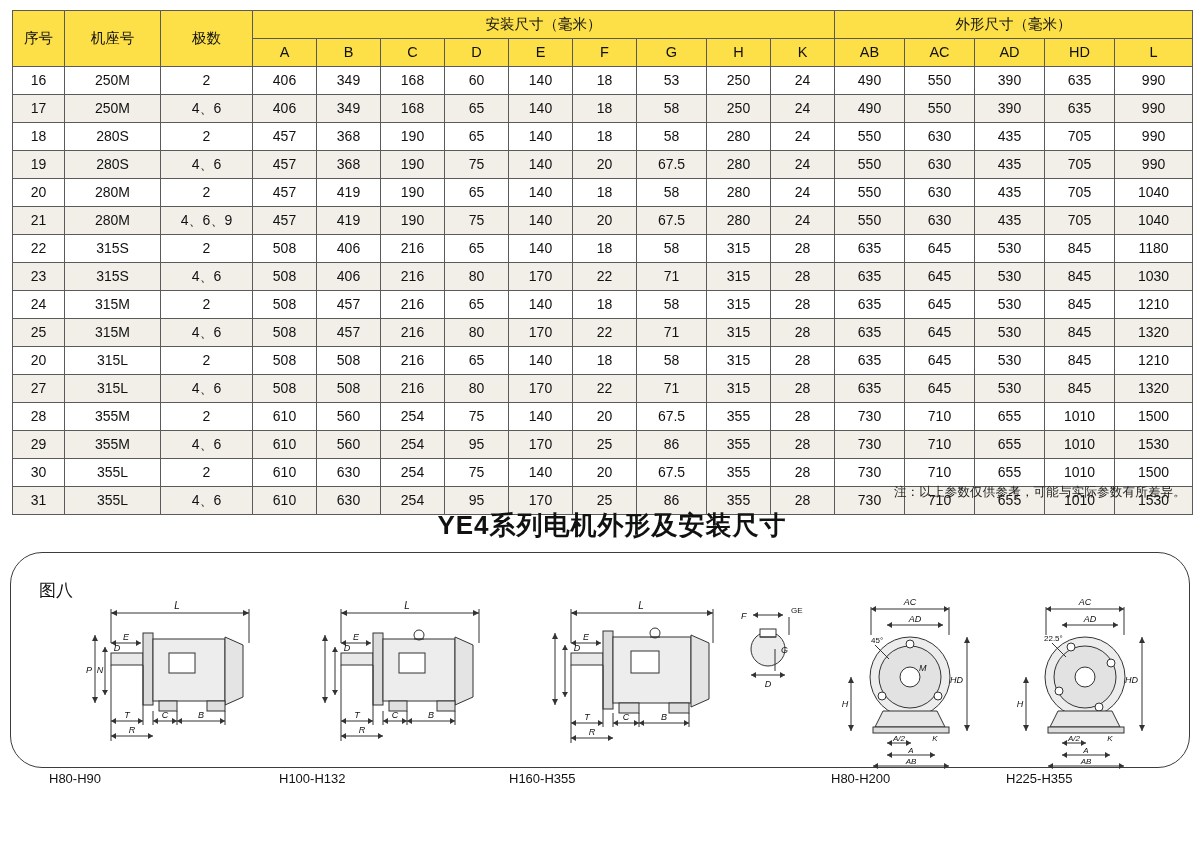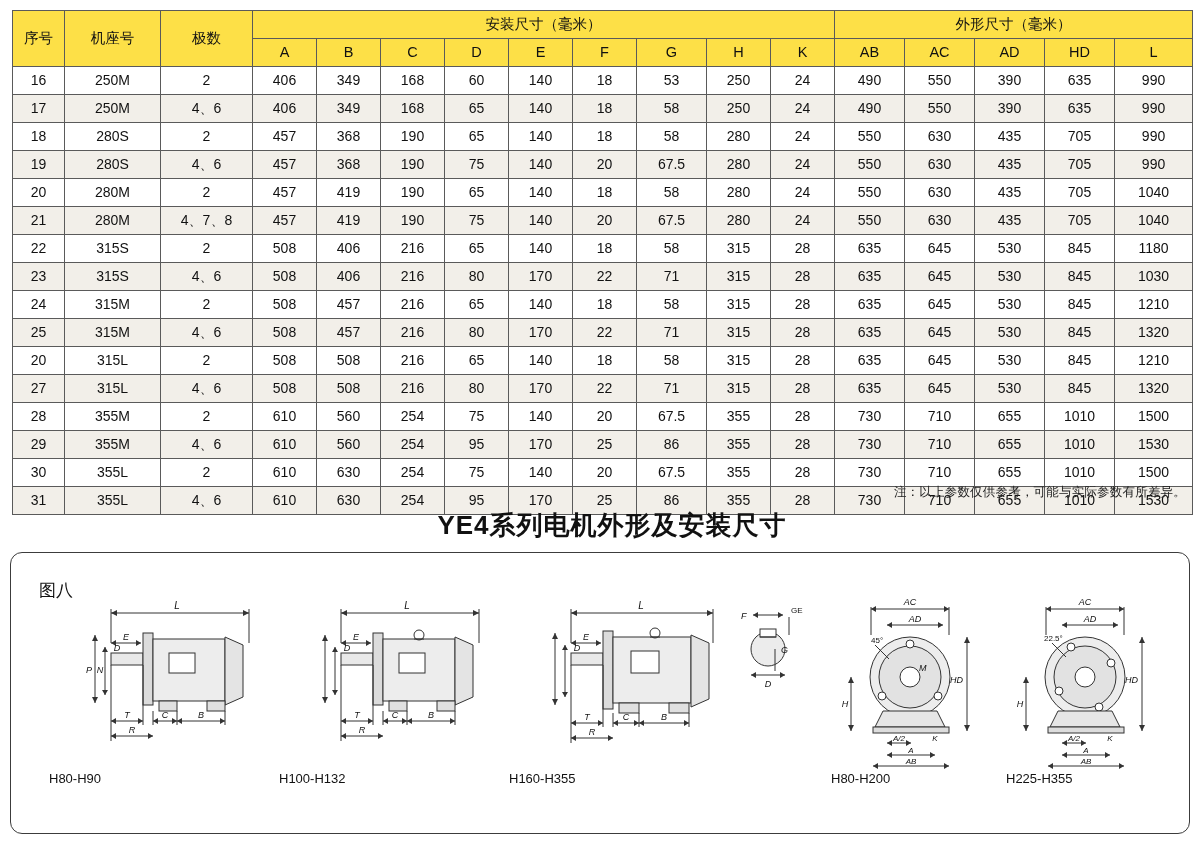--- a/index.html
+++ b/index.html
@@ -82,23 +82,23 @@
     color: #111;
     letter-spacing: 1px;
   }
 
   
   .panel {
     position: absolute;
     left: 10px;
     top: 552px;
     width: 1180px;
-    height: 282px;
+    height: 216px;
     border: 1.5px solid #3c3c3c;
-    border-radius: 12px;
+    border-radius: 32px;
     box-sizing: border-box;
     background: #fff;
   }
   .panel-label {
     position: absolute;
     left: 28px;
     top: 26px;
     font-size: 17px;
     color: #111;
   }
@@ -277,21 +277,21 @@
           <td>24</td>
           <td>550</td>
           <td>630</td>
           <td>435</td>
           <td>705</td>
           <td>1040</td>
         </tr>
         <tr class="even">
           <td>21</td>
           <td>280M</td>
-          <td>4、7、8</td>
+          <td>4、6、9</td>
           <td>457</td>
           <td>419</td>
           <td>190</td>
           <td>75</td>
           <td>140</td>
           <td>20</td>
           <td>67.5</td>
           <td>280</td>
           <td>24</td>
           <td>550</td>

